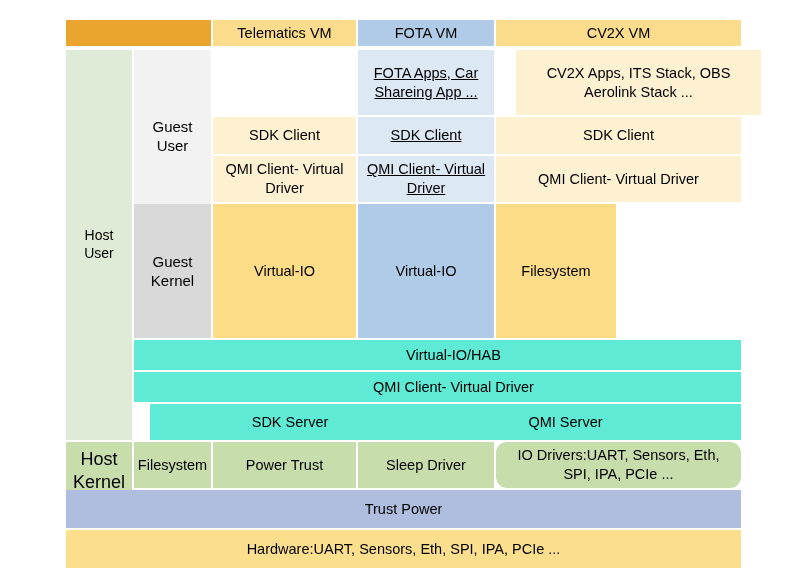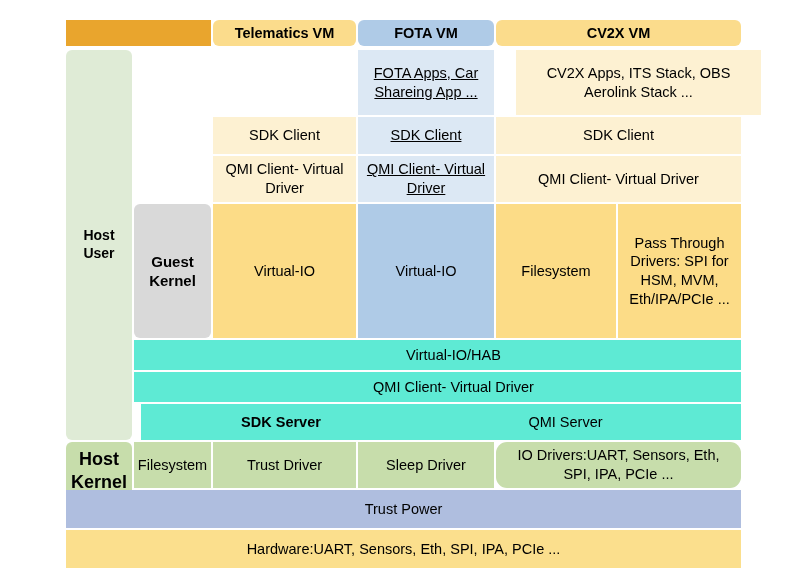--- a/index.html
+++ b/index.html
@@ -29,21 +29,21 @@
     display: flex;
     align-items: center;
     justify-content: center;
     text-align: center;
     font-size: 14.5px;
     line-height: 1.28;
     padding: 1px 3px;
     white-space: pre-line;
   }
 
-  .bold { font-weight: bold; border-radius: 6px; }
+  .bold { font-weight: normal; }
 
   
   .c-orange       { background: #E9A52D; }
   .c-yellow-hdr   { background: #FBDC8C; }
   .c-yellow-lite  { background: #FDF1D2; }
   .c-yellow-mid   { background: #FCDC87; }
   .c-blue-hdr     { background: #AFCBE7; }
   .c-blue-lite    { background: #DCE8F4; text-decoration: underline; }
   .c-blue-mid     { background: #AFCBE7; }
   .c-green-pale   { background: #DFEBD6; }
@@ -62,20 +62,21 @@
   <div class="cell c-orange" style="left:0px; top:0px; width:145px; height:26px;"></div>
 
   <div class="cell c-yellow-hdr bold" style="left:147px; top:0px; width:143px; height:26px;">Telematics VM</div>
 
   <div class="cell c-blue-hdr bold" style="left:292px; top:0px; width:136px; height:26px;">FOTA VM</div>
 
   <div class="cell c-yellow-hdr bold" style="left:430px; top:0px; width:245px; height:26px;">CV2X VM</div>
 
   <div class="cell c-green-pale bold" style="left:0px; top:30px; width:66px; height:390px; font-size:14px;">Host User</div>
 
+  <div class="cell c-gray-lite bold" style="left:68px; top:30px; width:77px; height:172px; font-size:15px;">Guest User</div>
 
 
   <div class="cell c-blue-lite" style="left:292px; top:30px; width:136px; height:65px;">FOTA Apps, Car
 Shareing App ...</div>
 
   <div class="cell c-yellow-lite" style="left:430px; top:30px; width:245px; height:65px;margin-left:20px;">CV2X Apps, ITS Stack, OBS
 Aerolink Stack ...</div>
 
   <div class="cell c-yellow-lite" style="left:147px; top:97px; width:143px; height:37px;">SDK Client</div>
 
@@ -92,38 +93,34 @@
   <div class="cell c-yellow-lite" style="left:430px; top:136px; width:245px; height:46px;">QMI Client- Virtual Driver</div>
 
   <div class="cell c-gray-mid bold" style="left:68px; top:184px; width:77px; height:134px; font-size:15px;">Guest Kernel</div>
 
   <div class="cell c-yellow-mid" style="left:147px; top:184px; width:143px; height:134px;">Virtual-IO</div>
 
   <div class="cell c-blue-mid" style="left:292px; top:184px; width:136px; height:134px;">Virtual-IO</div>
 
   <div class="cell c-yellow-mid" style="left:430px; top:184px; width:120px; height:134px;">Filesystem</div>
 
-  <div class="cell c-yellow-mid" style="left:552px; top:184px; width:123px; height:134px;">Pass Through
-Drivers: SPI for
-HSM, MVM,
-Eth/IPA/PCIe ...</div>
 
   <div class="cell c-green-lite" style="left:68px; top:320px; width:607px; height:30px;">Virtual-IO/HAB</div>
 
   <div class="cell c-green-lite" style="left:68px; top:352px; width:607px; height:30px;">QMI Client- Virtual Driver</div>
 
-  <div class="cell c-green-lite" style="left:75px; top:384px; width:248px; height:36px;font-weight:bold;">SDK Server</div>
+  <div class="cell c-green-lite" style="left:84px; top:384px; width:248px; height:36px;">SDK Server</div>
 
   <div class="cell c-green-lite" style="left:292px; top:384px; width:383px; height:36px;">QMI Server</div>
 
   <div class="cell c-green-mid bold" style="left:0px; top:422px; width:66px; height:58px; font-size:18px;">Host Kernel</div>
 
   <div class="cell c-green-mid" style="left:68px; top:422px; width:77px; height:46px;">Filesystem</div>
 
-  <div class="cell c-green-mid" style="left:147px; top:422px; width:143px; height:46px;">Trust Driver</div>
+  <div class="cell c-green-mid" style="left:147px; top:422px; width:143px; height:46px;">Power Trust</div>
 
   <div class="cell c-green-mid" style="left:292px; top:422px; width:136px; height:46px;">Sleep Driver</div>
 
   <div class="cell c-green-mid" style="left:430px; top:422px; width:245px; height:46px;border-radius:11px;">IO Drivers:UART, Sensors, Eth,
 SPI, IPA, PCIe ...</div>
 
   <div class="cell c-trust" style="left:0px; top:470px; width:675px; height:38px;">Trust Power</div>
 
   <div class="cell c-hw" style="left:0px; top:510px; width:675px; height:38px;">Hardware:UART, Sensors, Eth, SPI, IPA, PCIe ...</div>
 

